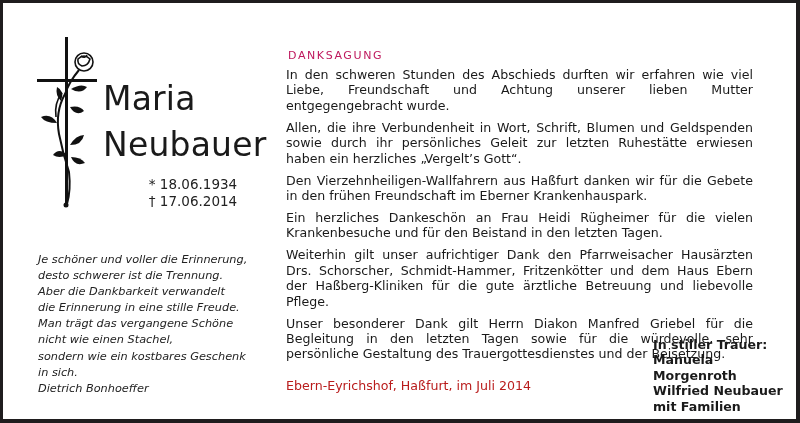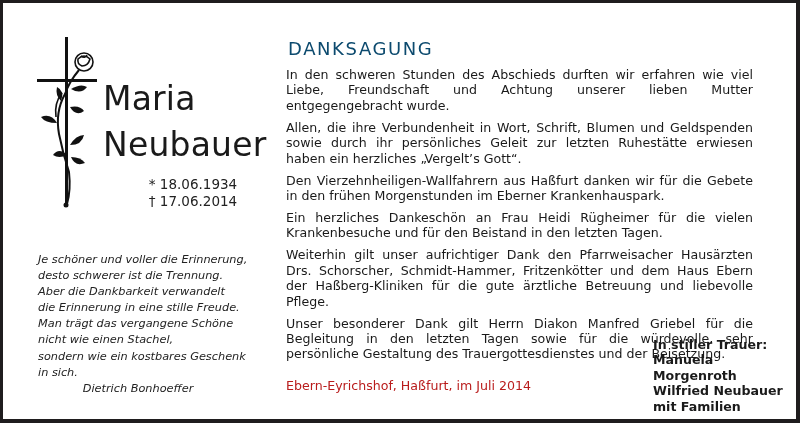--- a/index.html
+++ b/index.html
@@ -34,25 +34,25 @@
       width: 120px; text-align: center;
       font-size: 13.5px; line-height: 17px; color: #222;
     }
     .quote {
       position: absolute; left: 35px; top: 249px;
       width: 210px;
       font-style: italic; font-size: 11.3px; line-height: 16.1px;
       color: #222;
     }
     .quote .author {
-      text-align: center; padding-right: 10px; margin-top: 0;
+      text-align: left; padding-right: 10px; margin-top: 0;
     }
     .heading {
-      position: absolute; left: 285px; top: 35px;
-      font-size: 18px; letter-spacing: 1.6px; color: #0c4a6e;
+      position: absolute; left: 285px; top: 46px;
+      font-size: 11px; letter-spacing: 1.6px; color: #be185d;
     }
     .body-text {
       position: absolute; left: 283px; top: 64px;
       width: 467px;
       font-size: 12.6px; line-height: 15.4px; color: #1a1a1a;
       text-align: justify;
     }
     .body-text p { margin: 0 0 6.6px 0; }
     .place-date {
       position: absolute; left: 283px; top: 375px;
@@ -115,21 +115,21 @@
     <div>sondern wie ein kostbares Geschenk</div>
     <div>in sich.</div>
     <div class="author">Dietrich Bonhoeffer</div>
   </div>
 
   <div class="heading">DANKSAGUNG</div>
 
   <div class="body-text">
     <p>In den schweren Stunden des Abschieds durften wir erfahren wie viel Liebe, Freundschaft und Achtung unserer lieben Mutter entgegengebracht wurde.</p>
     <p>Allen, die ihre Verbundenheit in Wort, Schrift, Blumen und Geldspenden sowie durch ihr persönliches Geleit zur letzten Ruhestätte erwiesen haben ein herzliches „Vergelt’s Gott“.</p>
-    <p>Den Vierzehnheiligen-Wallfahrern aus Haßfurt danken wir für die Gebete in den frühen Morgenstunden im Eberner Krankenhauspark.</p>
+    <p>Den Vierzehnheiligen-Wallfahrern aus Haßfurt danken wir für die Gebete in den frühen Freundschaft im Eberner Krankenhauspark.</p>
     <p>Ein herzliches Dankeschön an Frau Heidi Rügheimer für die vielen Krankenbesuche und für den Beistand in den letzten Tagen.</p>
     <p>Weiterhin gilt unser aufrichtiger Dank den Pfarrweisacher Hausärzten Drs. Schorscher, Schmidt-Hammer, Fritzenkötter und dem Haus Ebern der Haßberg-Kliniken für die gute ärztliche Betreuung und liebevolle Pflege.</p>
     <p>Unser besonderer Dank gilt Herrn Diakon Manfred Griebel für die Begleitung in den letzten Tagen sowie für die würdevolle, sehr persönliche Gestaltung des Trauergottesdienstes und der Beisetzung.</p>
   </div>
 
   <div class="place-date">Ebern-Eyrichshof, Haßfurt, im Juli 2014</div>
 
   <div class="signature">
     <div>In stiller Trauer:</div>
     <div>Manuela Morgenroth</div>

